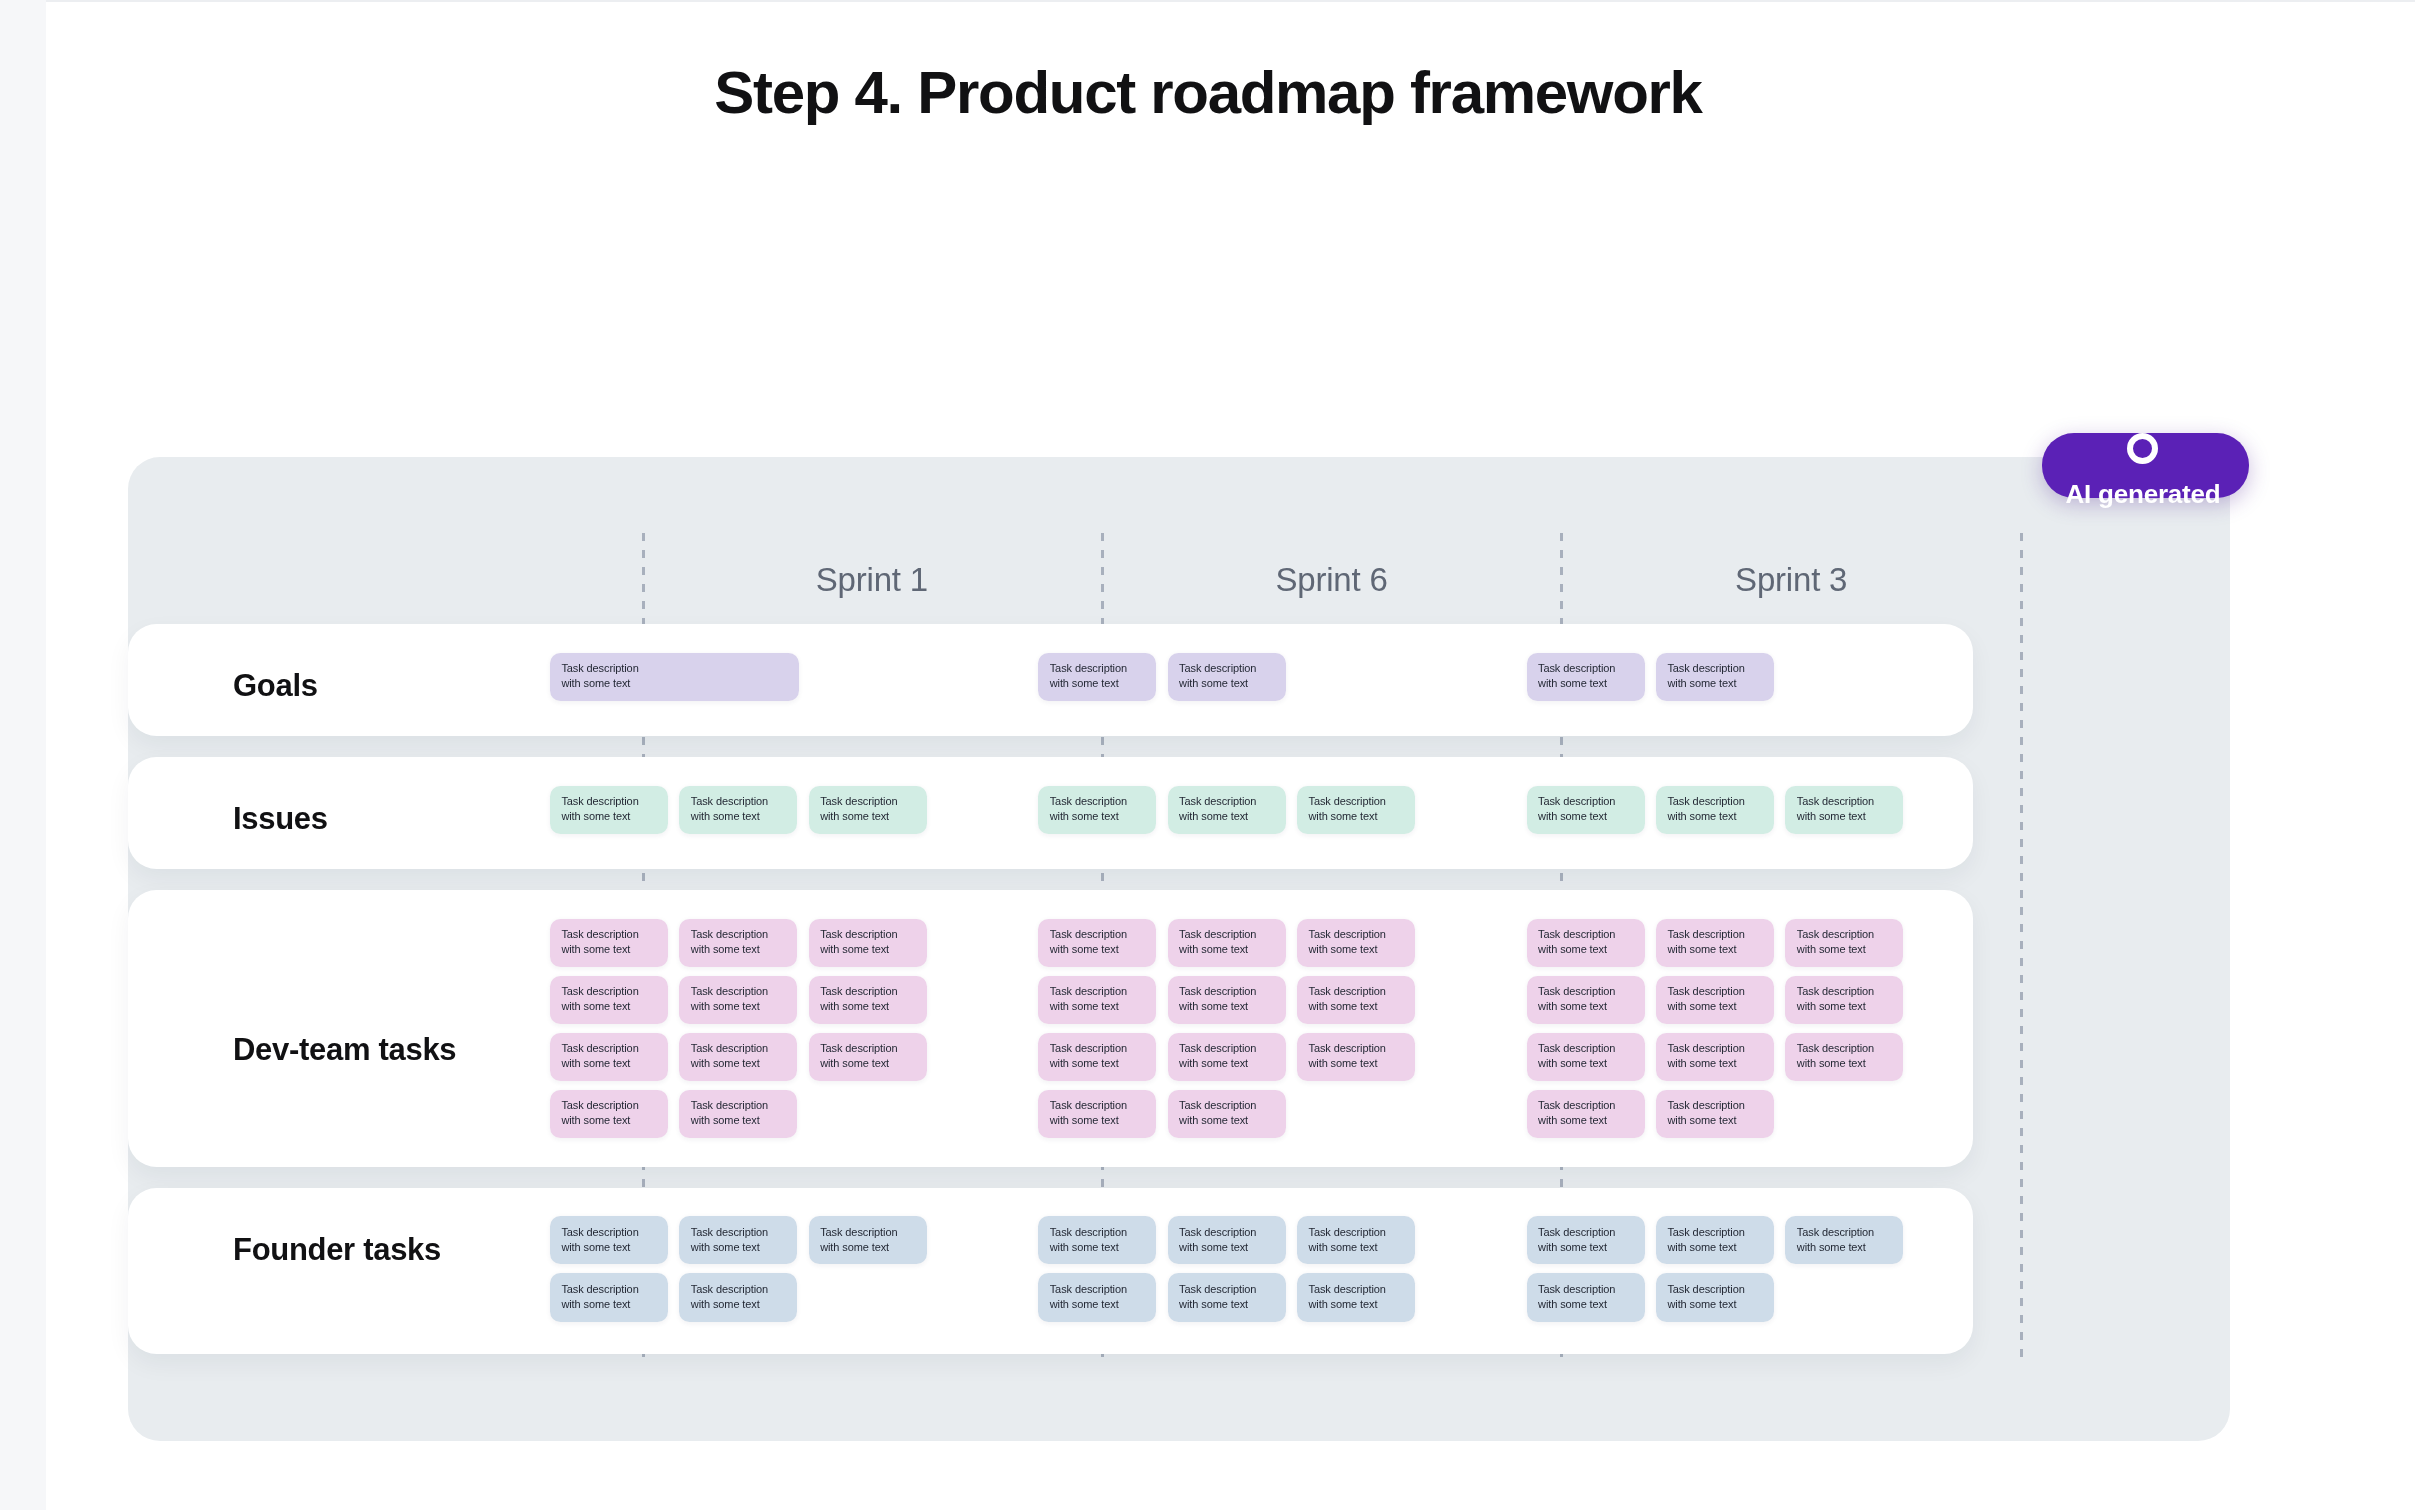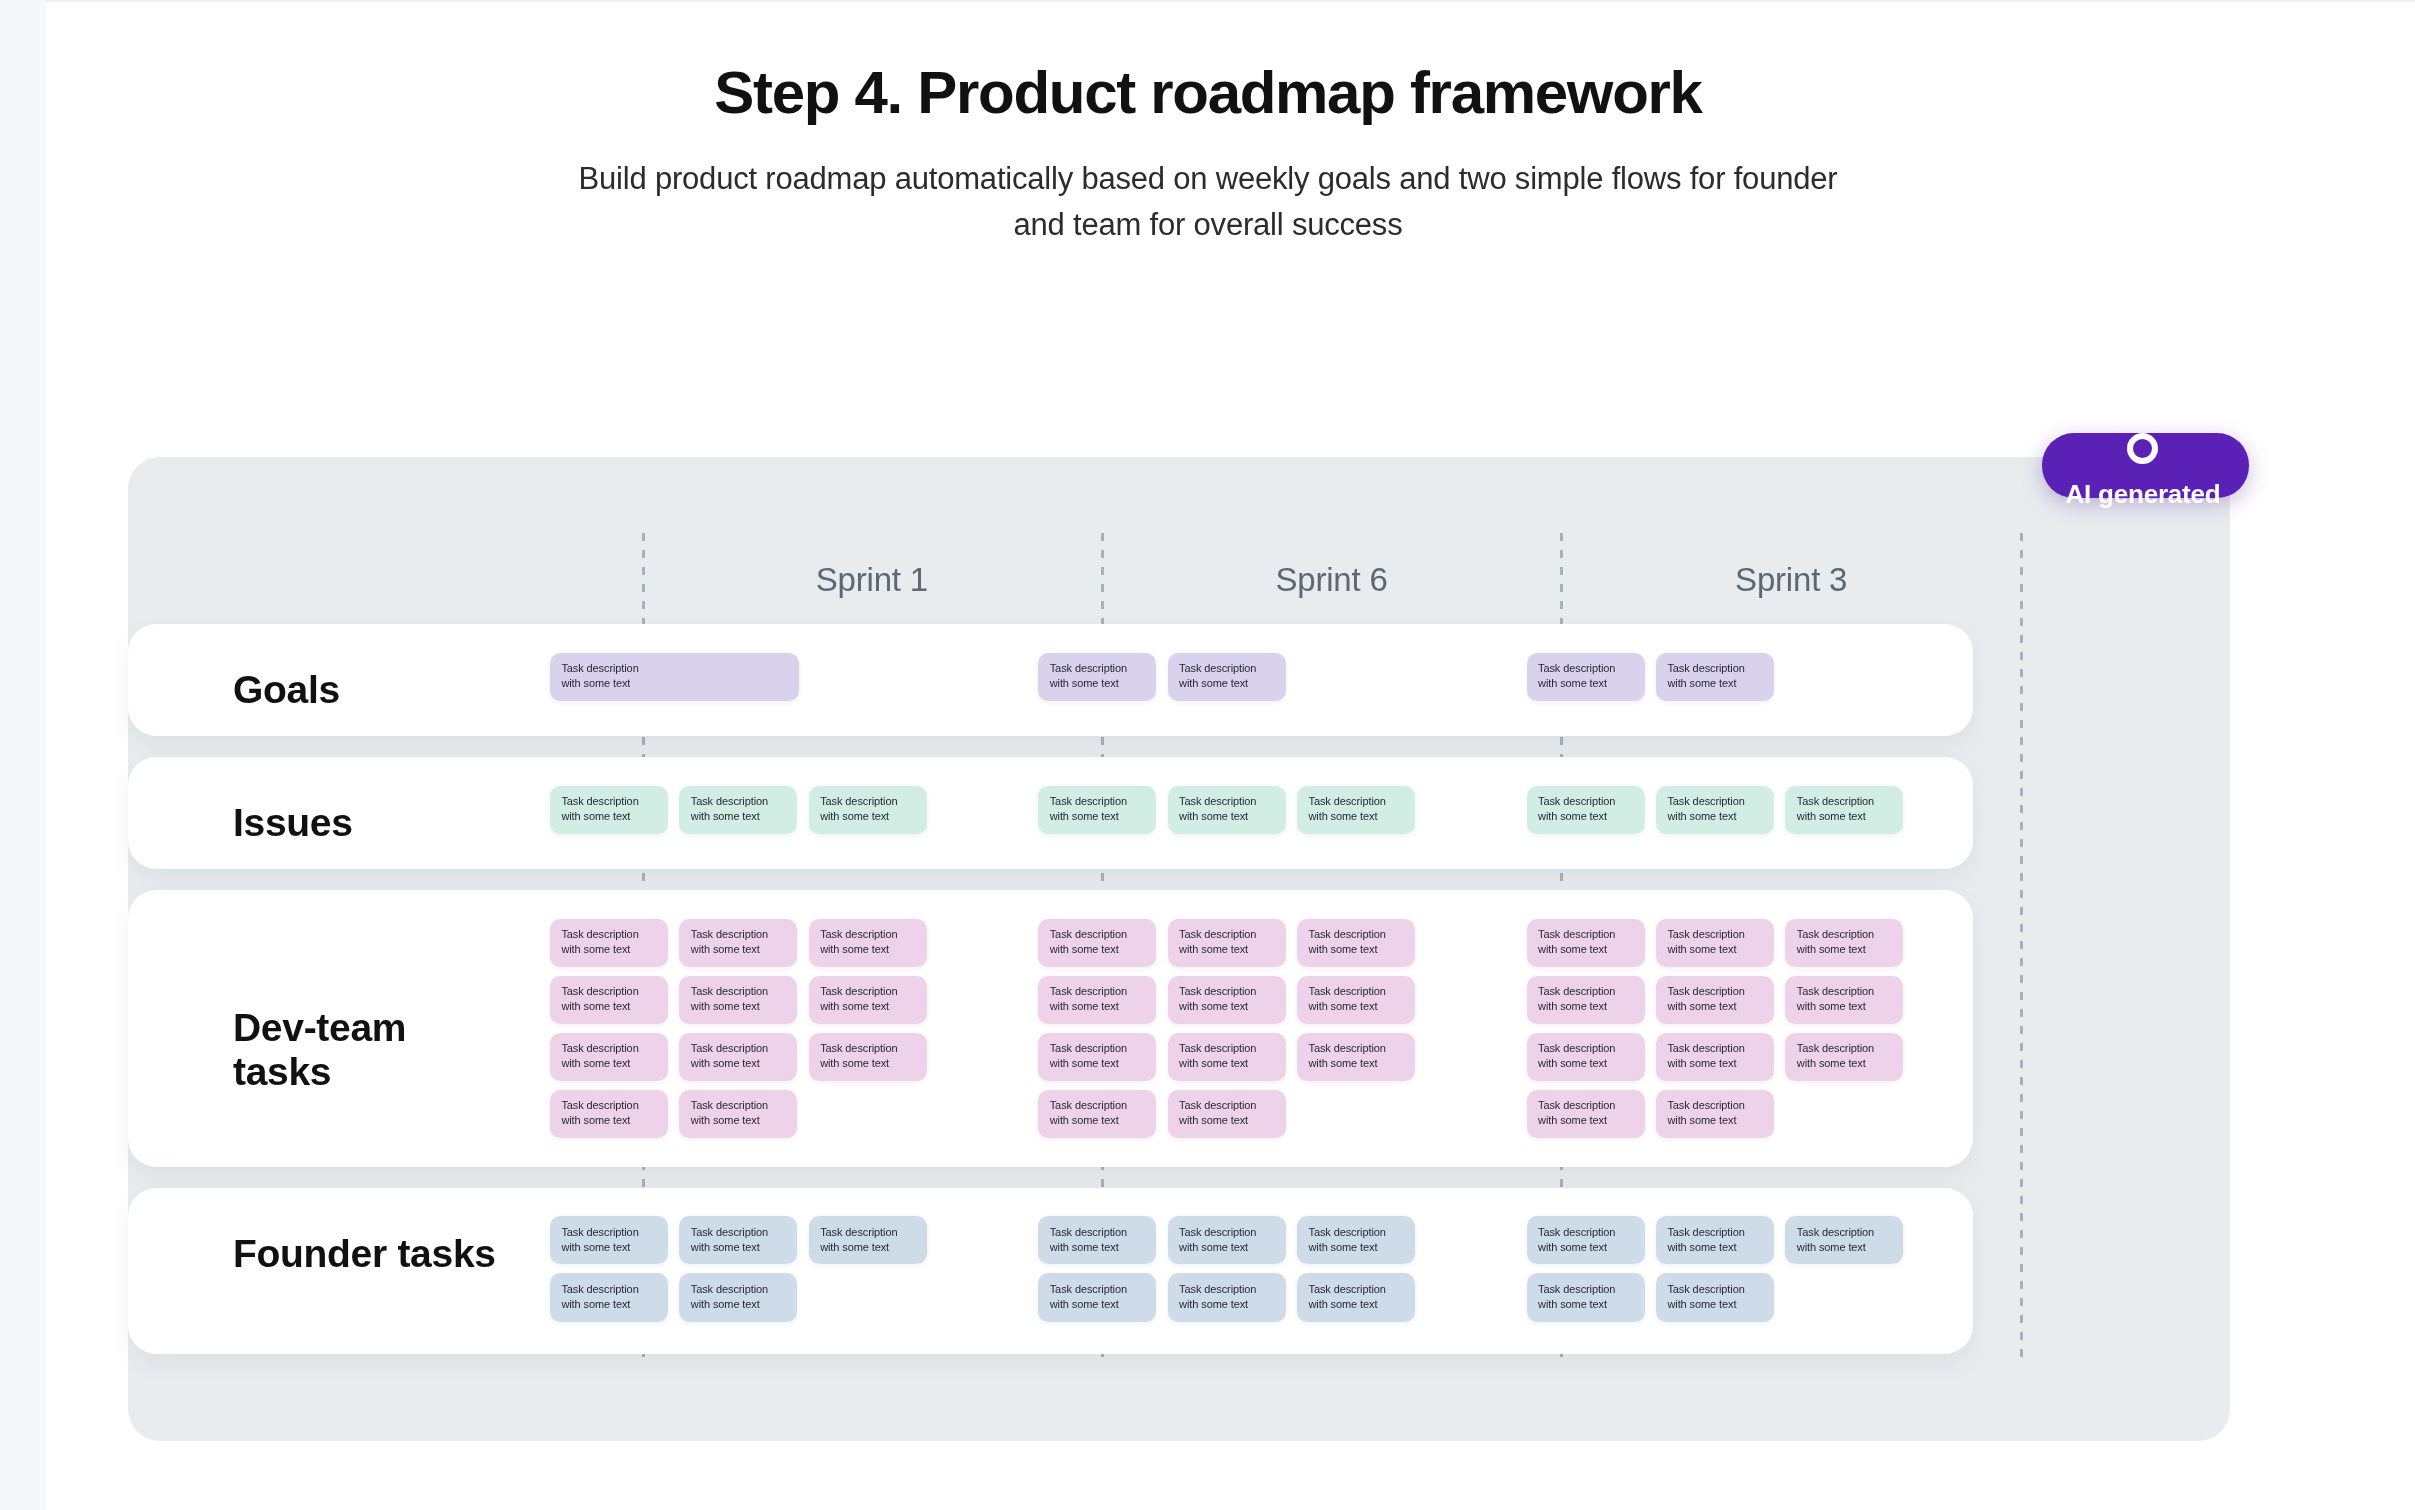--- a/index.html
+++ b/index.html
@@ -142,21 +142,21 @@
     background: #FFFFFF;
     border-radius: 28.5px;
     box-shadow: 0 9.5px 25px rgba(23,33,54,.055);
     display: flex;
     align-items: flex-start;
     z-index: 10;
   }
   .row-label {
     flex: 0 0 380px;
     padding: 44px 0 0 105px;
-    font-size: 39px;
+    font-size: 31px;
     font-weight: 700;
     color: #111113;
     letter-spacing: -0.3px;
   }
   .row-lanes {
     flex: 1 1 auto;
     display: flex;
     padding: 28.5px 0 28.5px 0;
   }
   .lane {
@@ -198,21 +198,20 @@
 </head>
 <body>
 
 <div class="page">
 
   <div class="edge-strip"></div>
   <div class="edge-rule"></div>
 
   <div class="header">
     <h1 class="title">Step 4. Product roadmap framework</h1>
-    <p class="subtitle">Build product roadmap automatically based on weekly goals and two simple flows for founder and team for overall success</p>
   </div>
 
   <div class="board-wrap">
     <div class="board"></div>
 
     <div class="ai-badge">
       <span class="ai-ring"></span>
       <span class="ai-text">AI generated</span>
     </div>
 

